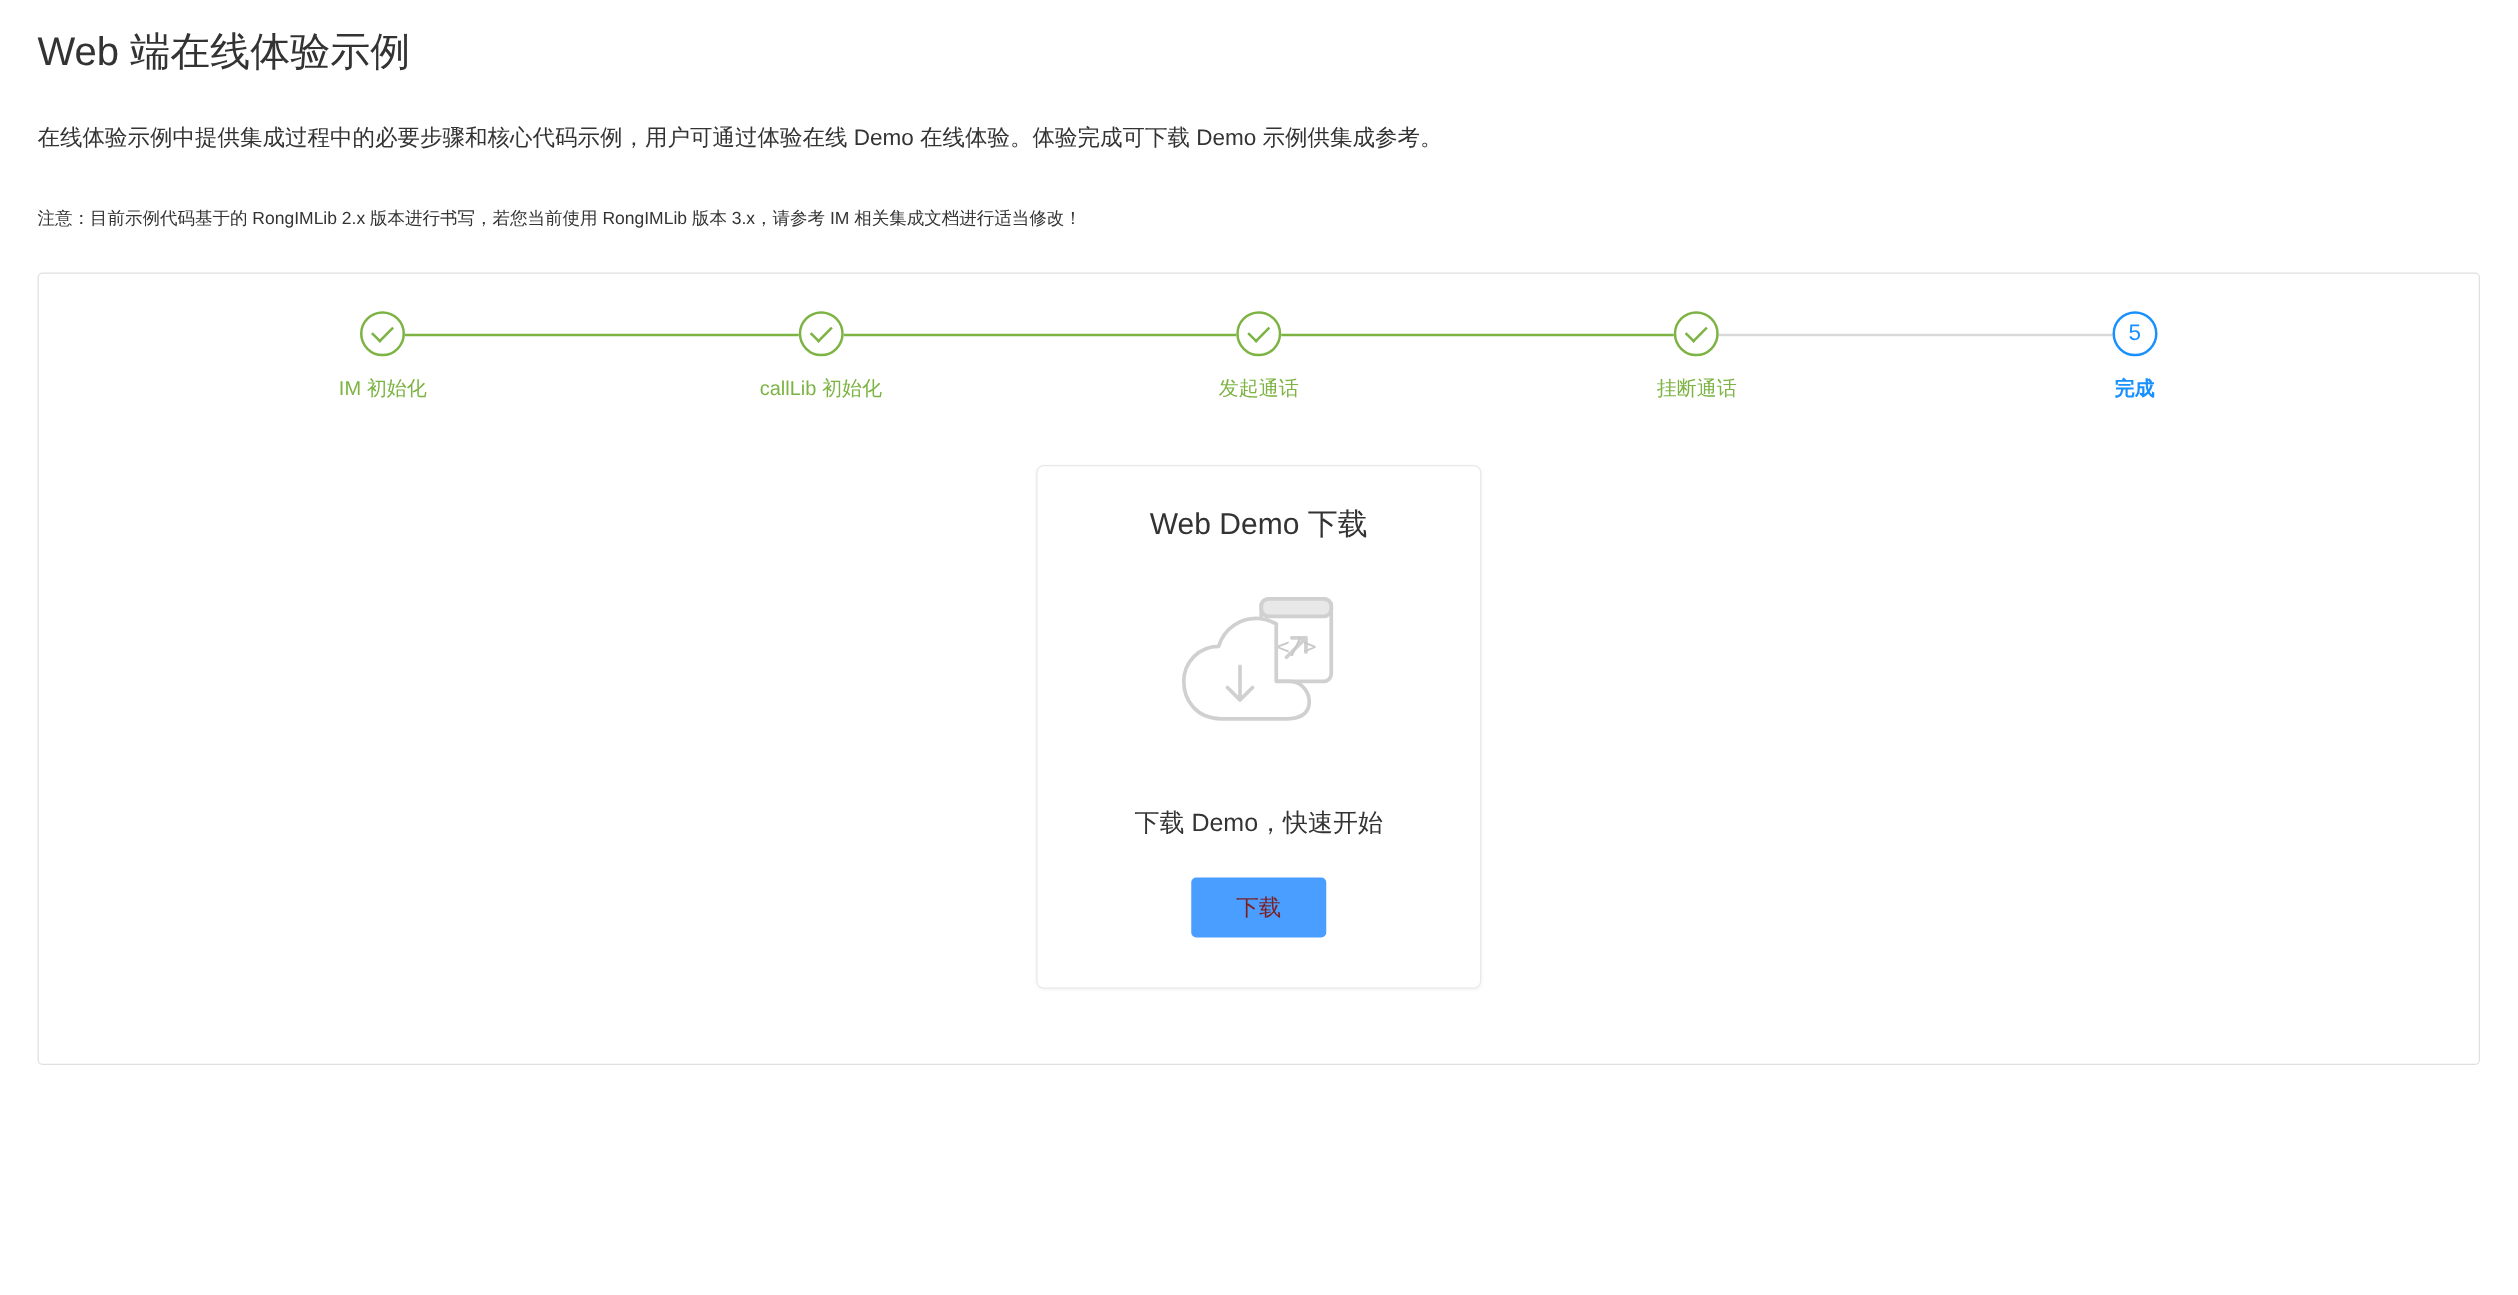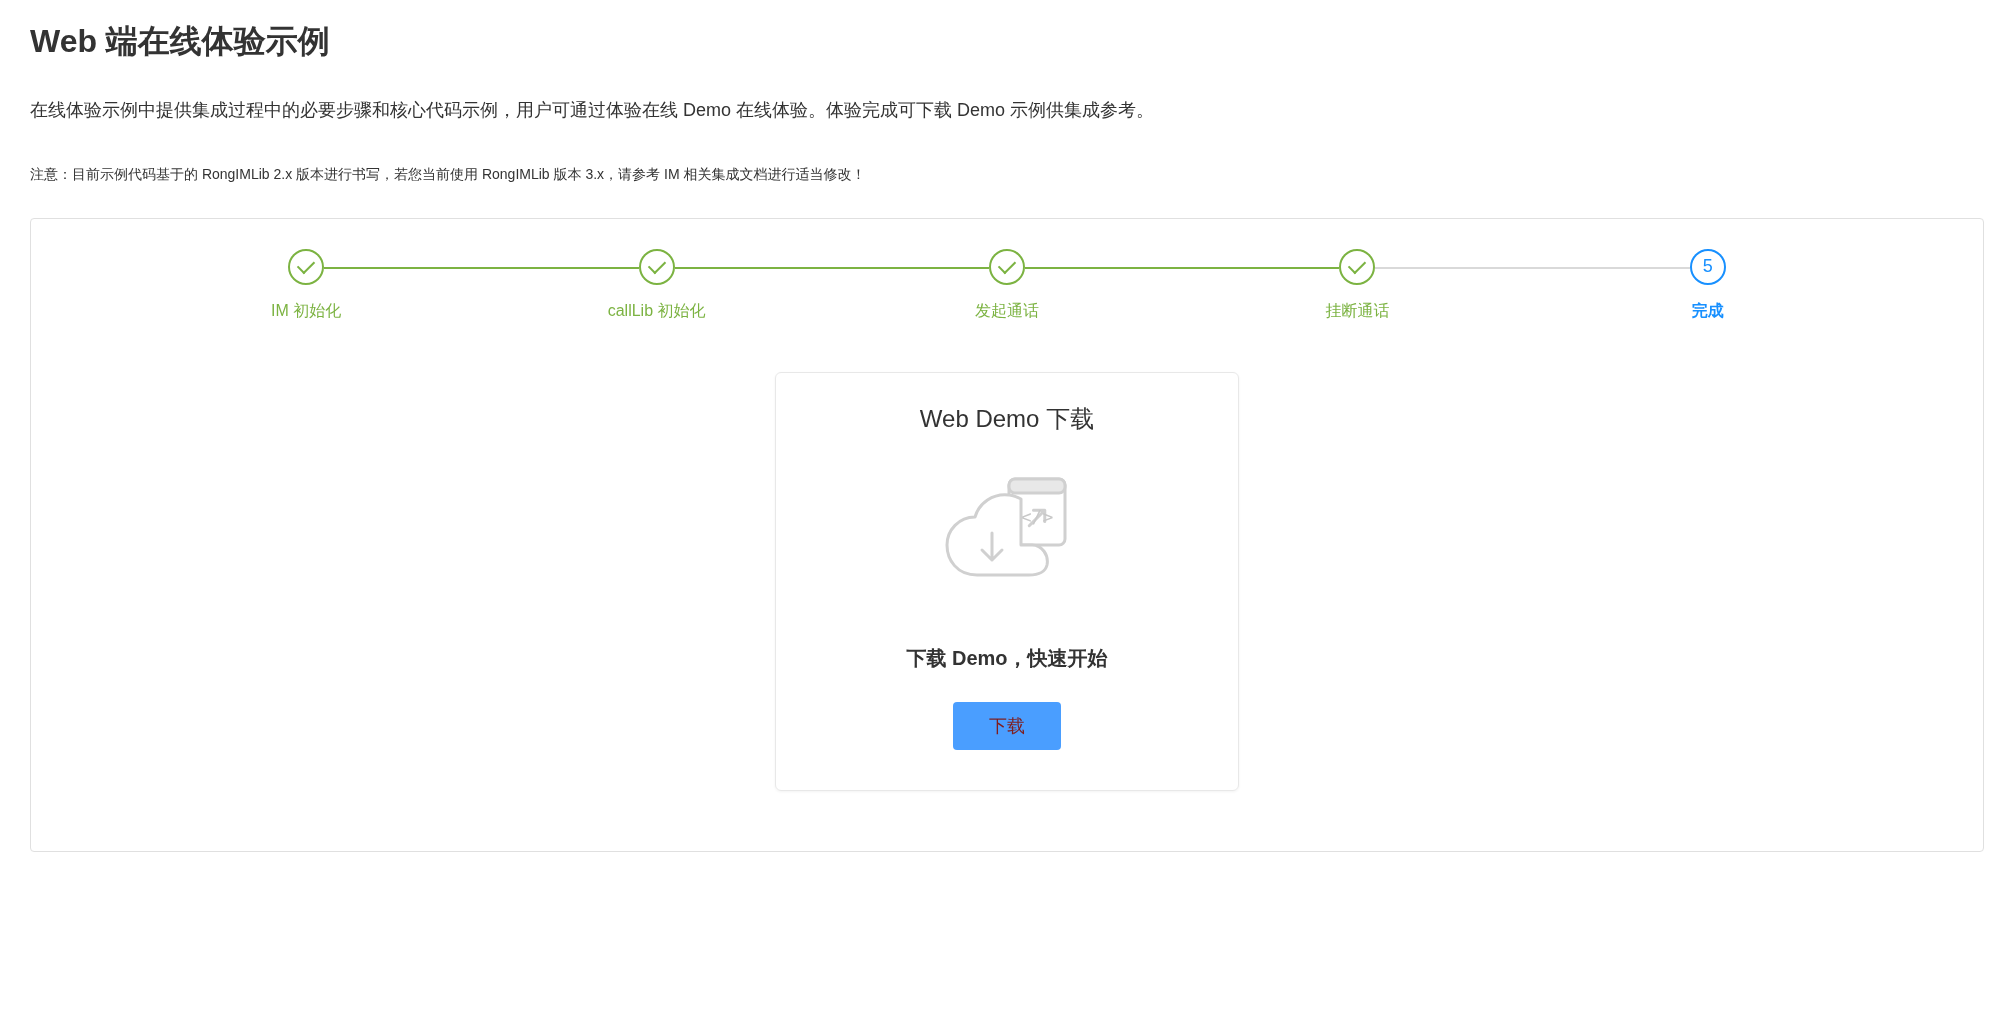--- a/index.html
+++ b/index.html
@@ -8,21 +8,21 @@
       box-sizing: border-box;
     }
     body {
       font-family: -apple-system, BlinkMacSystemFont, "Segoe UI", "PingFang SC", "Hiragino Sans GB", "Microsoft YaHei", sans-serif;
       background: #fff;
       color: #333;
       padding: 20px 30px;
     }
     .page-title {
       font-size: 32px;
-      font-weight: 700;
+      font-weight: 400;
       color: #333;
       margin-bottom: 30px;
     }
     .intro-text {
       font-size: 18px;
       color: #333;
       line-height: 1.8;
       margin-bottom: 36px;
     }
     .note-text {
@@ -102,21 +102,21 @@
       left: calc(50% + 18px);
       right: calc(-50% + 18px);
     }
     .step-connector.completed {
       background: #7cb342;
     }
     .step-connector.pending {
       background: #d9d9d9;
     }
     .download-card {
-      width: 464px;
+      width: 356px;
       margin: 0 auto;
       border: 1px solid #e8e8e8;
       border-radius: 6px;
       padding: 30px 20px 40px 20px;
       text-align: center;
       box-shadow: 0 1px 3px rgba(0,0,0,0.05);
     }
     .card-title {
       font-size: 24px;
       font-weight: 500;
@@ -125,21 +125,20 @@
     }
     .cloud-icon-wrapper {
       display: flex;
       justify-content: center;
       margin-bottom: 50px;
     }
     .card-subtitle {
       font-size: 20px;
       color: #333;
       margin-bottom: 30px;
-      font-weight: bold;
     }
     .download-button {
       background: #4a9eff;
       color: #7f1d1d;
       border: none;
       font-size: 18px;
       padding: 12px 36px;
       border-radius: 4px;
       cursor: pointer;
     }

